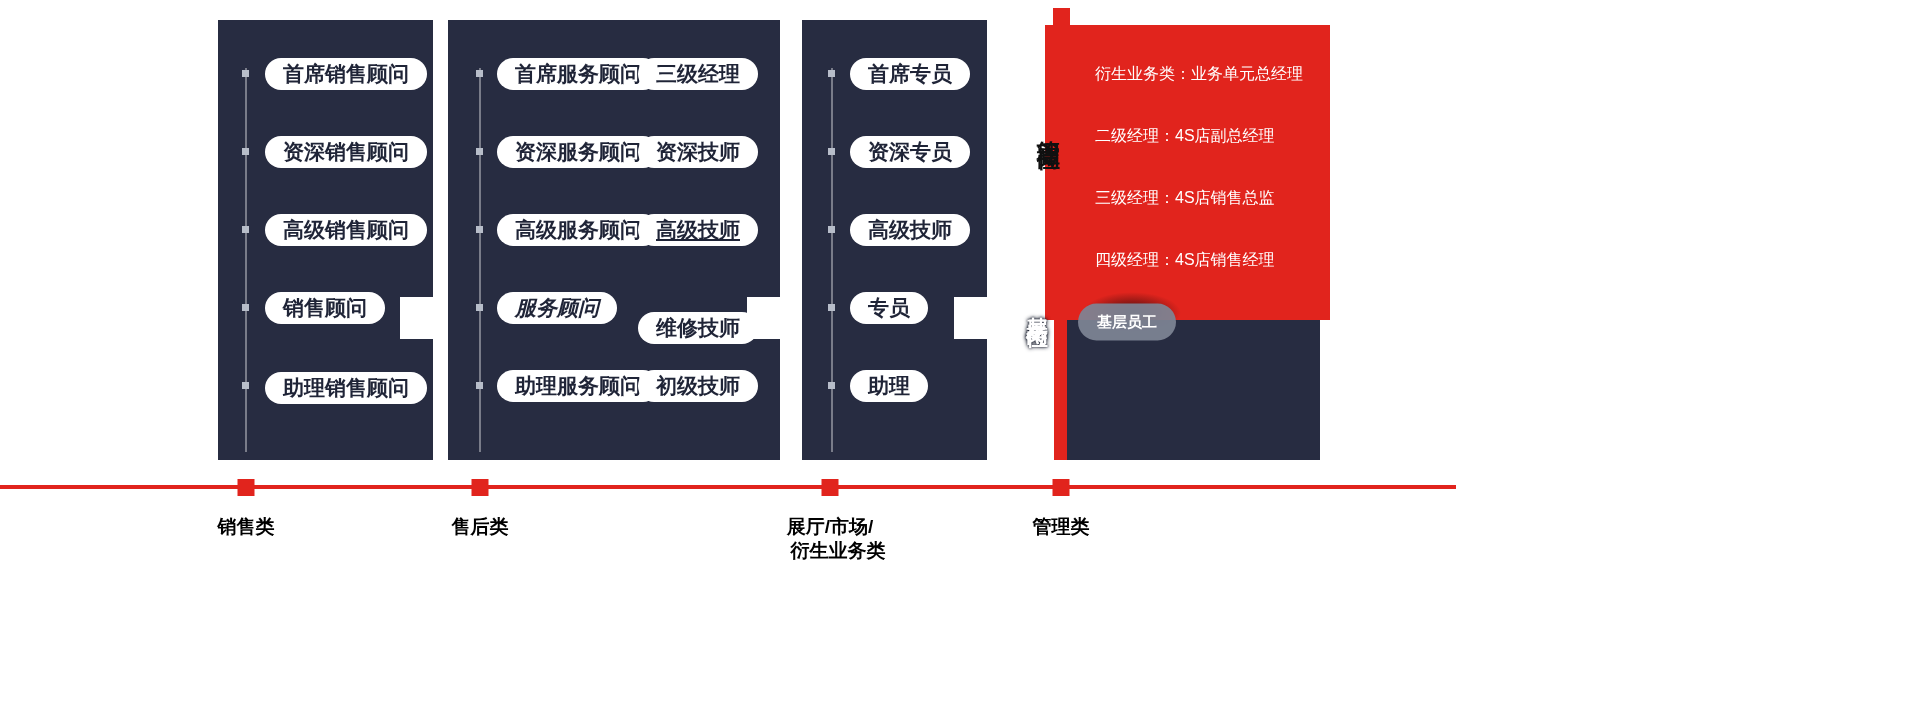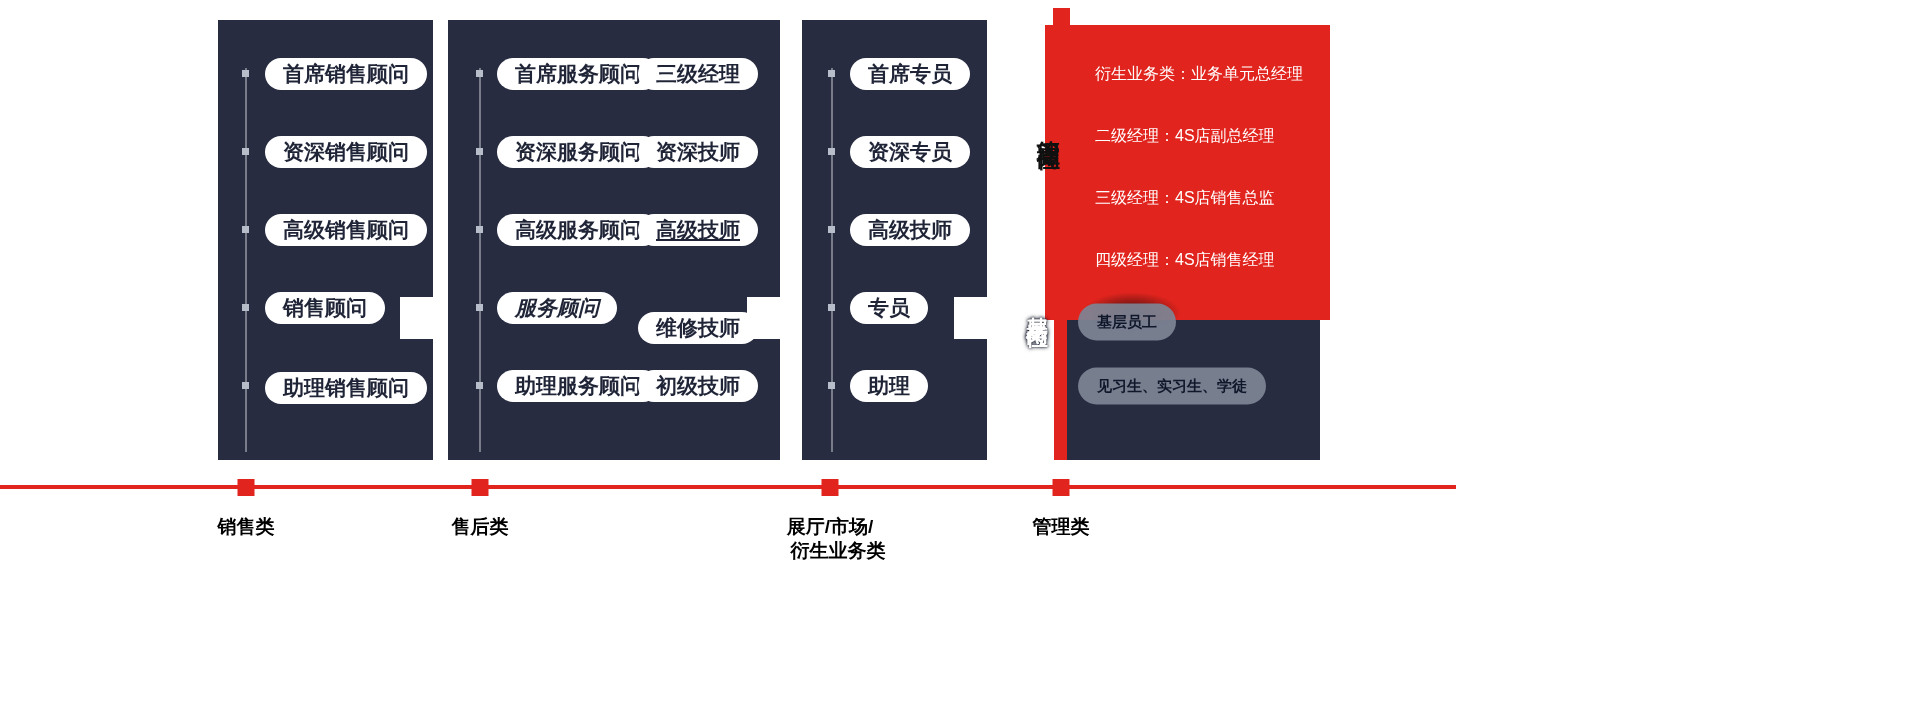--- a/index.html
+++ b/index.html
@@ -17,21 +17,21 @@
           font-weight:700; display:flex; align-items:center; white-space:nowrap; }
 
   .red-panel { position:absolute; background:var(--red); }
   .mgmt-line { position:absolute; transform:translateY(-50%); color:#fff; font-size:16px;
                font-weight:500; white-space:nowrap; }
 
   .shadow-blob { position:absolute; left:1064px; top:284px; width:136px; height:58px;
                  background:radial-gradient(closest-side, rgba(34,9,10,0.88), rgba(34,9,10,0) 72%); }
 
   .gray-pill { position:absolute; transform:translateY(-50%); height:37px; padding:0 19px;
-               border-radius:19px; background:rgba(126,132,148,0.93); color:#0f172a; font-size:15px;
+               border-radius:19px; background:rgba(126,132,148,0.93); color:#ffffff; font-size:15px;
                font-weight:700; display:flex; align-items:center; white-space:nowrap; }
 
   .v-label { position:absolute; writing-mode:vertical-rl; text-orientation:upright;
              font-weight:800; white-space:nowrap; }
   .v-label.dark  { color:#101010; font-size:23px; letter-spacing:2px; left:1034px; top:123px; }
   .v-label.light { color:#fff; font-size:22px; letter-spacing:3px; left:1022px; top:299px;
                    text-shadow:0 0 4px rgba(22,27,43,0.95), 0 0 2px rgba(22,27,43,0.95); }
 
   .red-strip { position:absolute; left:1054px; top:268px; width:13px; height:192px; background:var(--red); }
   .red-square-top { position:absolute; left:1053px; top:8px; width:17px; height:17px; background:var(--red); }
@@ -104,21 +104,20 @@
   <div class="red-panel" style="left:1045px; top:25px; width:285px; height:295px;">
     <div class="mgmt-line" style="left:50px; top:49px;">衍生业务类：业务单元总经理</div>
     <div class="mgmt-line" style="left:50px; top:111px;">二级经理：4S店副总经理</div>
     <div class="mgmt-line" style="left:50px; top:173px;">三级经理：4S店销售总监</div>
     <div class="mgmt-line" style="left:50px; top:235px;">四级经理：4S店销售经理</div>
   </div>
 
   <div class="shadow-blob"></div>
 
   <div class="gray-pill" style="left:1078px; top:322px;">基层员工</div>
-  <div class="gray-pill" style="left:1078px; top:386px;">见习生、实习生、学徒</div>
 
   <div class="v-label dark">管理岗位</div>
   <div class="v-label light">基层岗位</div>
 
   <div class="timeline"></div>
   <div class="marker" style="left:246px;"></div>
   <div class="marker" style="left:480px;"></div>
   <div class="marker" style="left:830px;"></div>
   <div class="marker" style="left:1061px;"></div>
 

